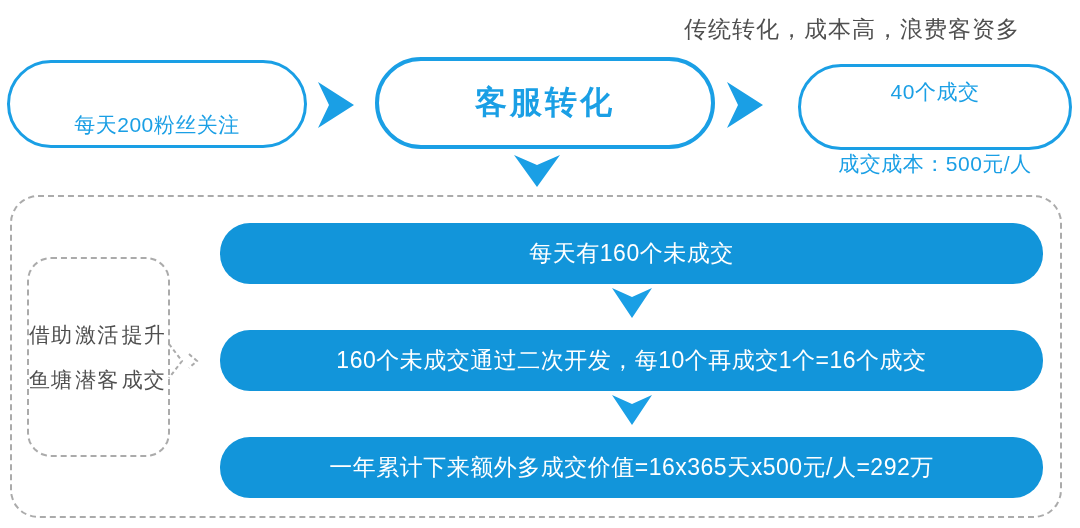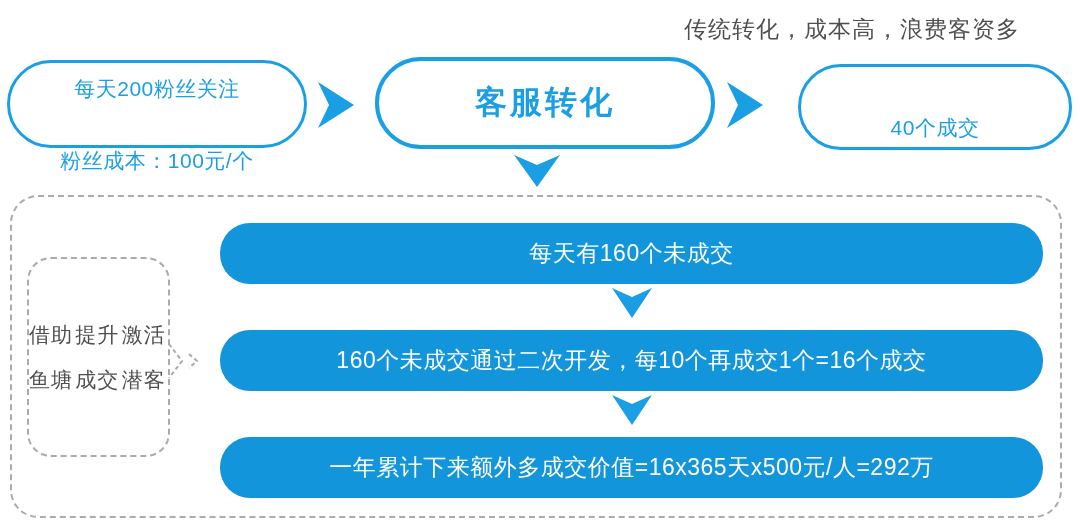--- a/index.html
+++ b/index.html
@@ -68,55 +68,55 @@
 </style>
 </head>
 <body>
 
 <div class="canvas">
 
   <div class="title">传统转化，成本高，浪费客资多</div>
 
   <div class="node oval left-node">
     <div class="node-line">每天200粉丝关注</div>
-    <div class="node-line">粉丝成本：100元/个</div>
   </div>
 
   <div class="arrow a1">
     <svg width="36" height="46" viewBox="0 0 36 46">
       <polygon points="0,0 36,23 0,46 11,23" style="fill:var(--accent)"></polygon>
     </svg>
   </div>
 
   <div class="node center-node">
     <div class="center-label">客服转化</div>
   </div>
 
   <div class="arrow a2">
     <svg width="36" height="46" viewBox="0 0 36 46">
       <polygon points="0,0 36,23 0,46 11,23" style="fill:var(--accent)"></polygon>
     </svg>
   </div>
 
   <div class="node oval right-node">
     <div class="node-line">40个成交</div>
+    <div class="node-line">成交成本：500元/人</div>
   </div>
 
   <div class="arrow d0">
     <svg width="46" height="32" viewBox="0 0 46 32">
       <polygon points="0,0 23,10 46,0 23,32" style="fill:var(--accent)"></polygon>
     </svg>
   </div>
 
   <div class="dashed-container">
 
     <div class="note-bubble">
       <div class="note-line">借助鱼塘</div>
+      <div class="note-line">激活潜客</div>
       <div class="note-line">提升成交</div>
-      <div class="note-line">激活潜客</div>
     </div>
 
     <div class="bubble-tail">
       <svg width="32" height="36" viewBox="0 0 32 36">
         <polyline points="1,1 14,18 1,35" style="fill:none;stroke:var(--dash-gray);stroke-width:2;stroke-dasharray:4 3"></polyline>
         <polyline points="21,11 29,18 21,25" style="fill:none;stroke:var(--dash-gray);stroke-width:2;stroke-dasharray:4 3"></polyline>
       </svg>
     </div>
 
     <div class="bar b1">每天有160个未成交</div>

